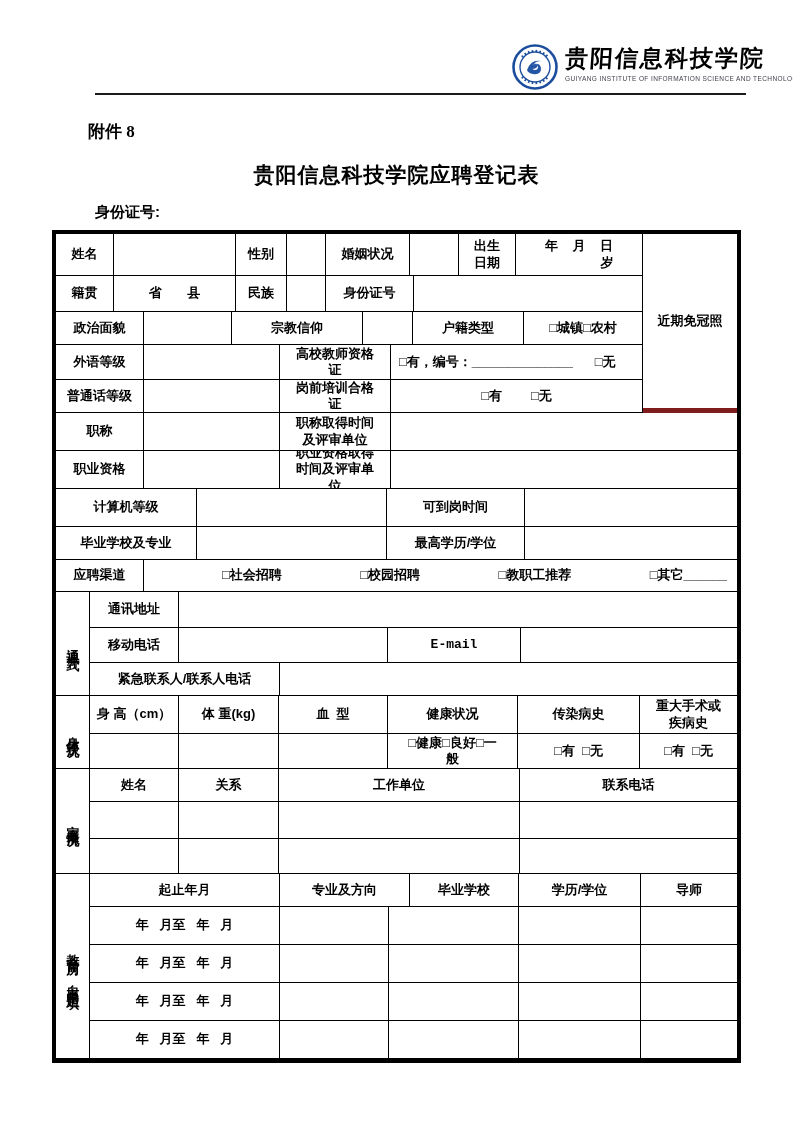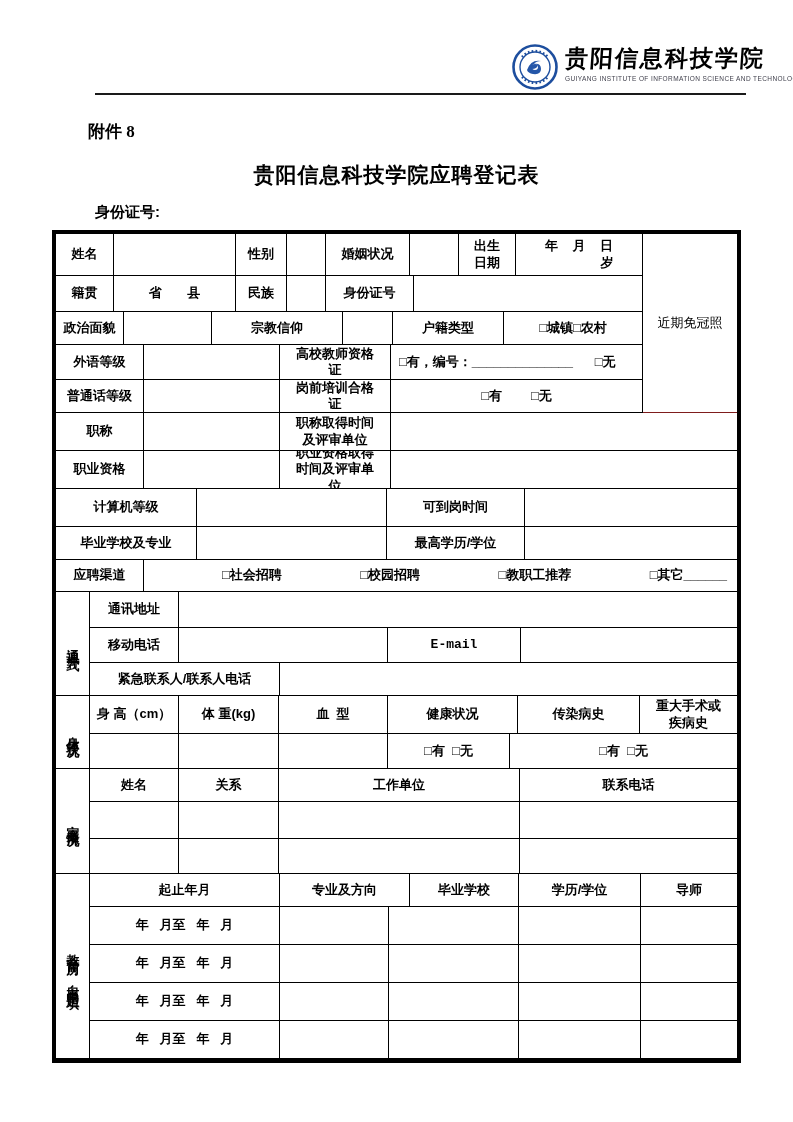--- a/index.html
+++ b/index.html
@@ -42,22 +42,22 @@
   .sec { display:flex; width:100%; }
   .vlab {
     width:34px; flex:0 0 34px; border-right:1px solid #000; border-bottom:1px solid #000;
     writing-mode:vertical-lr; text-orientation:upright;
     display:flex; align-items:center; justify-content:center;
     font-weight:bold; font-size:13px; letter-spacing:3px;
   }
   .secrows { flex:1 1 auto; display:flex; flex-direction:column; min-width:0; }
   .sec1 { display:flex; width:100%; }
   .sec1-left { width:587px; flex:0 0 587px; display:flex; flex-direction:column; }
-  .photo-cell { flex:1 1 auto; border-bottom:1px solid #7f1d1d; display:flex; align-items:center;
-    justify-content:center; font-weight:normal; font-size:13px; }
+  .photo-cell { flex:1 1 auto; border-bottom:5px solid #7f1d1d; display:flex; align-items:center;
+    justify-content:center; font-weight:bold; font-size:13px; }
   .two-line { flex-direction:column; justify-content:center; }
   .two-line .l2 { width:100%; text-align:center; padding-left:56px; }
   .chan-strip { justify-content:space-between; padding:0 10px 0 78px; }
   .wrapcell { padding:0 14px; }
 </style>
 </head>
 <body>
 
 <div class="page">
 
@@ -101,21 +101,21 @@
         </div>
         <div class="row" style="height:36px">
           <div class="c" style="width:58px">籍贯</div>
           <div class="c pre" style="width:122px">省       县</div>
           <div class="c" style="width:51px">民族</div>
           <div class="c" style="width:39px"></div>
           <div class="c" style="width:88px">身份证号</div>
           <div class="c grow"></div>
         </div>
         <div class="row" style="height:33px">
-          <div class="c" style="width:68px">政治面貌</div>
+          <div class="c" style="width:88px">政治面貌</div>
           <div class="c" style="width:88px"></div>
           <div class="c" style="width:131px">宗教信仰</div>
           <div class="c" style="width:50px"></div>
           <div class="c" style="width:111px">户籍类型</div>
           <div class="c grow">□城镇□农村</div>
         </div>
         <div class="row" style="height:35px">
           <div class="c" style="width:88px">外语等级</div>
           <div class="c" style="width:136px"></div>
           <div class="c wrapcell" style="width:111px">高校教师资格证</div>
@@ -194,20 +194,21 @@
           <div class="c pre" style="width:100px">体 重(kg)</div>
           <div class="c pre" style="width:109px">血  型</div>
           <div class="c" style="width:130px">健康状况</div>
           <div class="c" style="width:122px">传染病史</div>
           <div class="c grow wrapcell">重大手术或疾病史</div>
         </div>
         <div class="row trim" style="height:35px">
           <div class="c" style="width:89px"></div>
           <div class="c" style="width:100px"></div>
           <div class="c" style="width:109px"></div>
+          <div class="c wrapcell" style="width:130px">□健康□良好□一般</div>
           <div class="c pre" style="width:122px">□有  □无</div>
           <div class="c grow pre">□有  □无</div>
         </div>
       </div>
     </div>
 
     <div class="sec">
       <div class="vlab">家庭情况</div>
       <div class="secrows">
         <div class="row trim" style="height:33px">

